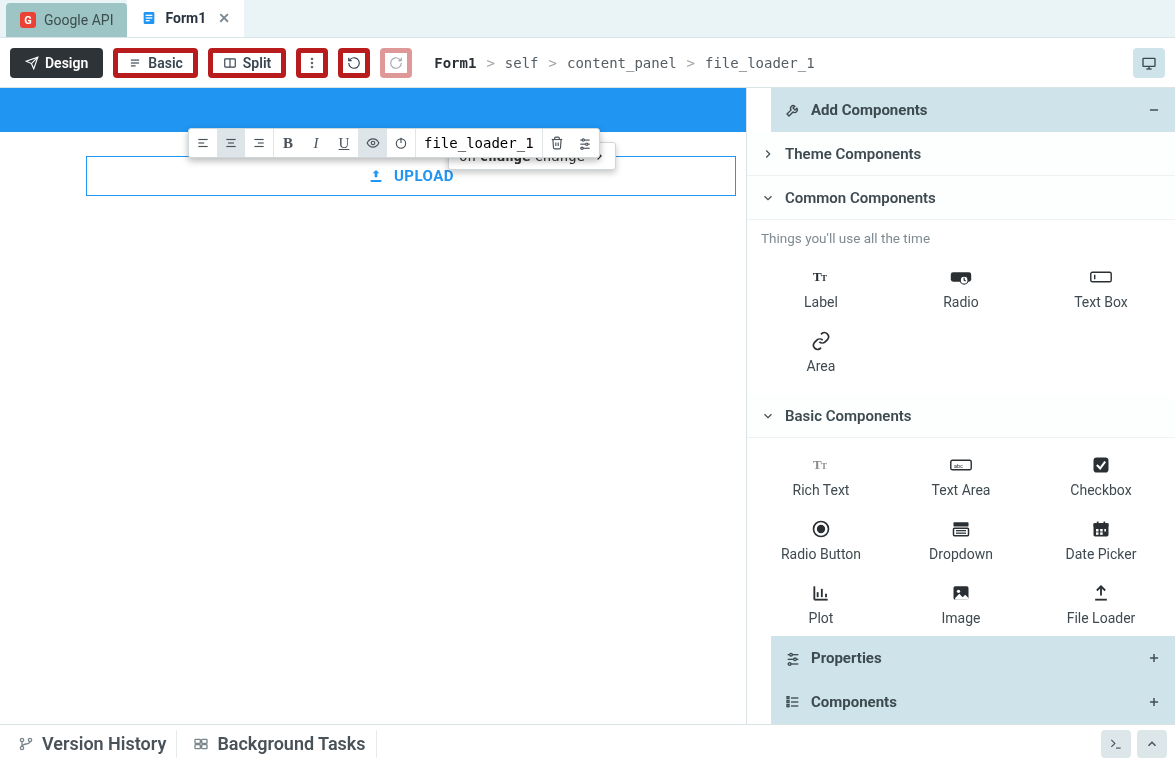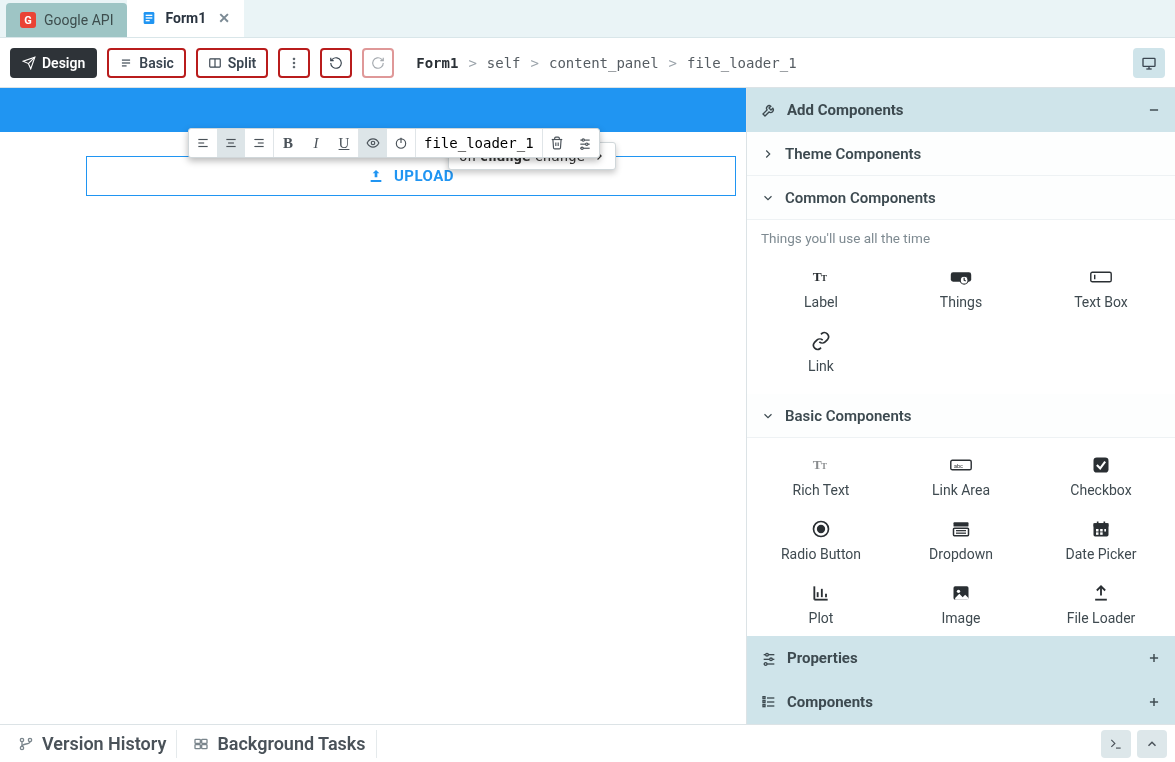--- a/index.html
+++ b/index.html
@@ -10,21 +10,21 @@
   .tabs-bar { height: 38px; background: #eaf4f6; display: flex; align-items: flex-end; border-bottom: 1px solid #d9e6e9; }
   .tab { height: 38px; display: flex; align-items: center; padding: 0 14px; gap: 8px; font-size: 14px; color: #3a4550; cursor: pointer; position: relative; }
   .tab.inactive { background: #9ec5c5; color: #3d4d4d; border-radius: 4px 4px 0 0; margin-left: 6px; margin-top: 2px; height: 34px; }
   .tab.active { background: #fff; color: #2a3440; font-weight: 700; border-radius: 0; }
   .tab .tab-icon { width: 16px; height: 16px; display: inline-flex; align-items: center; justify-content: center; }
   .tab .close { font-size: 14px; color: #7b8a94; margin-left: 4px; }
   .g-icon { width: 16px; height: 16px; border-radius: 3px; background: #ea4335; color: #fff; font-weight: 700; font-size: 11px; display: flex; align-items: center; justify-content: center; }
 
   
   .toolbar { height: 50px; display: flex; align-items: center; padding: 0 10px; gap: 10px; border-bottom: 1px solid #dce3e6; }
-  .btn { height: 30px; border: 2px solid #b91c1c; border-radius: 4px; background: #fff; display: flex; align-items: center; gap: 6px; padding: 0 10px; font-size: 14px; color: #3a4550; cursor: pointer; font-weight: 600;}
+  .btn { height: 30px; border: 5px solid #b91c1c; border-radius: 4px; background: #fff; display: flex; align-items: center; gap: 6px; padding: 0 10px; font-size: 14px; color: #3a4550; cursor: pointer; font-weight: 600;}
   .btn.primary { background: #2e3338; border-color: #2e3338; color: #fff; }
   .btn.icon-only { width: 32px; padding: 0; justify-content: center; }
   .btn svg { stroke: currentColor; }
   .toolbar-spacer { flex: 1; }
   .breadcrumb { font-family: ui-monospace, Menlo, Consolas, monospace; font-size: 14px; color: #555c62; display: flex; align-items: center; gap: 10px; margin-left: 12px; }
   .breadcrumb .root { font-weight: 700; color: #2a3036; }
   .breadcrumb .sep { color: #9aa3aa; }
   .btn.device { background: #cfe4ea; border-color: #cfe4ea; }
 
   
@@ -55,21 +55,21 @@
   }
   .float-format .cell.active { background: #dde5e8; }
   .float-format .divider { width: 1px; height: 28px; background: #e0e5e8; }
   .float-format .name-field {
     font-family: ui-monospace, Menlo, Consolas, monospace; font-size: 14px;
     padding: 0 8px; height: 28px; display: flex; align-items: center; min-width: 110px;
   }
 
   
   .right-panel { width: 429px; border-left: 1px solid #dce3e6; display: flex; flex-direction: column; background: #fff; overflow: hidden; }
-  .rp-header { height: 44px; background: #cfe4ea; display: flex; align-items: center; padding: 0 14px; gap: 10px; color: #3d4a50; font-weight: 700; font-size: 15px; }
+  .rp-header { height: 44px; background: #cfe4ea; display: flex; align-items: center; padding: 0 14px; gap: 10px; color: #3d4a50; font-weight: 700; font-size: 15px; margin-left: 24px; }
   .rp-header.sub { background: #cfe4ea; }
   .rp-header .flex { flex: 1; }
   .rp-section-row { height: 44px; display: flex; align-items: center; padding: 0 14px; gap: 10px; font-size: 15px; font-weight: 600; color: #3d4a50; border-bottom: 1px solid #eef2f4; cursor: pointer; background: #eaf4f6;}
   .rp-section-row.light { background: #fdfefe; }
   .rp-hint { font-size: 13.5px; color: #7e8a91; padding: 10px 14px 4px; }
   .comp-grid { display: grid; grid-template-columns: repeat(3, 1fr); padding: 6px 4px 10px; }
   .comp-item { display: flex; flex-direction: column; align-items: center; gap: 6px; padding: 10px 4px; font-size: 14px; color: #3f4a50; cursor: grab; }
   .comp-item .ic { width: 22px; height: 22px; color: #2a2f33; display: flex; align-items: center; justify-content: center; }
   .comp-grid.partial { padding-bottom: 0; }
   .scroll-area { flex: 1; overflow: hidden; }
@@ -295,39 +295,39 @@
           <span>Label</span>
         </div>
         <div class="comp-item">
           <span class="ic">
               <svg width="26" height="18" viewBox="0 0 28 18" fill="#2a2f33">
                 <rect x="1" y="3" width="26" height="12" rx="3"></rect>
                 <circle cx="18" cy="13" r="5" fill="#fff" stroke="#2a2f33" stroke-width="1.5"></circle>
                 <path d="M18 10v3l2 1" stroke="#2a2f33" stroke-width="1.5" fill="none"></path>
               </svg>
             </span>
-          <span>Things</span>
+          <span>Radio</span>
         </div>
         <div class="comp-item">
           <span class="ic">
               <svg width="26" height="16" viewBox="0 0 28 16" fill="none" stroke="#2a2f33" stroke-width="1.8">
                 <rect x="1" y="2" width="26" height="12" rx="2"></rect>
                 <line x1="6" y1="5" x2="6" y2="11"></line>
               </svg>
             </span>
           <span>Text Box</span>
         </div>
         <div class="comp-item">
           <span class="ic">
               <svg width="22" height="20" viewBox="0 0 24 24" fill="none" stroke="#2a2f33" stroke-width="2">
                 <path d="M10 13a5 5 0 0 0 7 0l3-3a5 5 0 0 0-7-7l-1 1"></path>
                 <path d="M14 11a5 5 0 0 0-7 0l-3 3a5 5 0 0 0 7 7l1-1"></path>
               </svg>
             </span>
-          <span>Link</span>
+          <span>Area</span>
         </div>
       </div>
 
       <div class="rp-section-row light">
         <svg width="14" height="14" viewBox="0 0 24 24" fill="none" stroke="#3d4a50" stroke-width="2">
             <polyline points="6 9 12 15 18 9"></polyline>
           </svg>
         <span>Basic Components</span>
       </div>
       <div class="comp-grid">
@@ -340,21 +340,21 @@
             </span>
           <span>Rich Text</span>
         </div>
         <div class="comp-item">
           <span class="ic">
               <svg width="26" height="16" viewBox="0 0 28 16" fill="none" stroke="#2a2f33" stroke-width="1.8">
                 <rect x="1" y="2" width="26" height="12" rx="2"></rect>
                 <text x="5" y="12" font-size="7" fill="#2a2f33" stroke="none">abc</text>
               </svg>
             </span>
-          <span>Link Area</span>
+          <span>Text Area</span>
         </div>
         <div class="comp-item">
           <span class="ic">
               <svg width="20" height="20" viewBox="0 0 24 24" fill="#2a2f33">
                 <rect x="3" y="3" width="18" height="18" rx="4"></rect>
                 <polyline points="7 12 11 16 17 8" fill="none" stroke="#fff" stroke-width="2.5"></polyline>
               </svg>
             </span>
           <span>Checkbox</span>
         </div>

